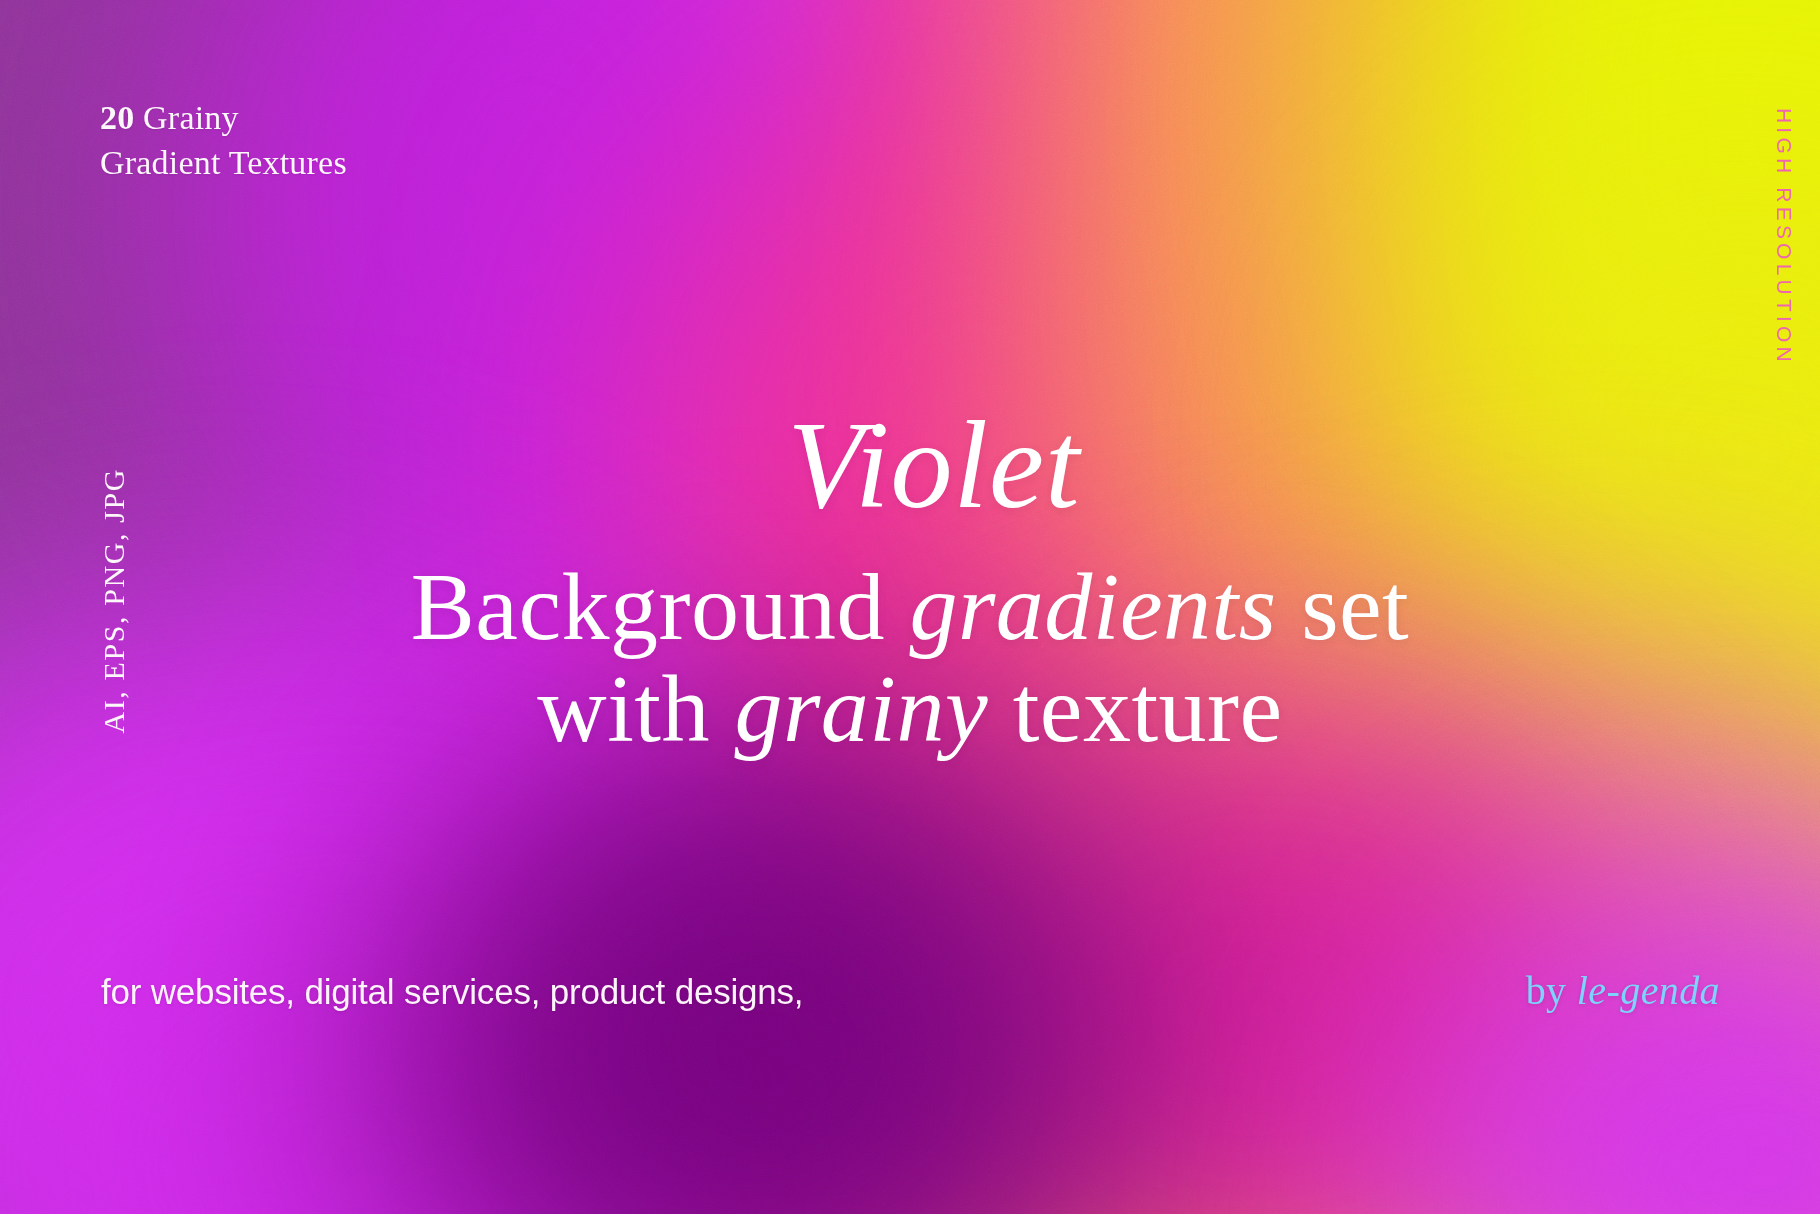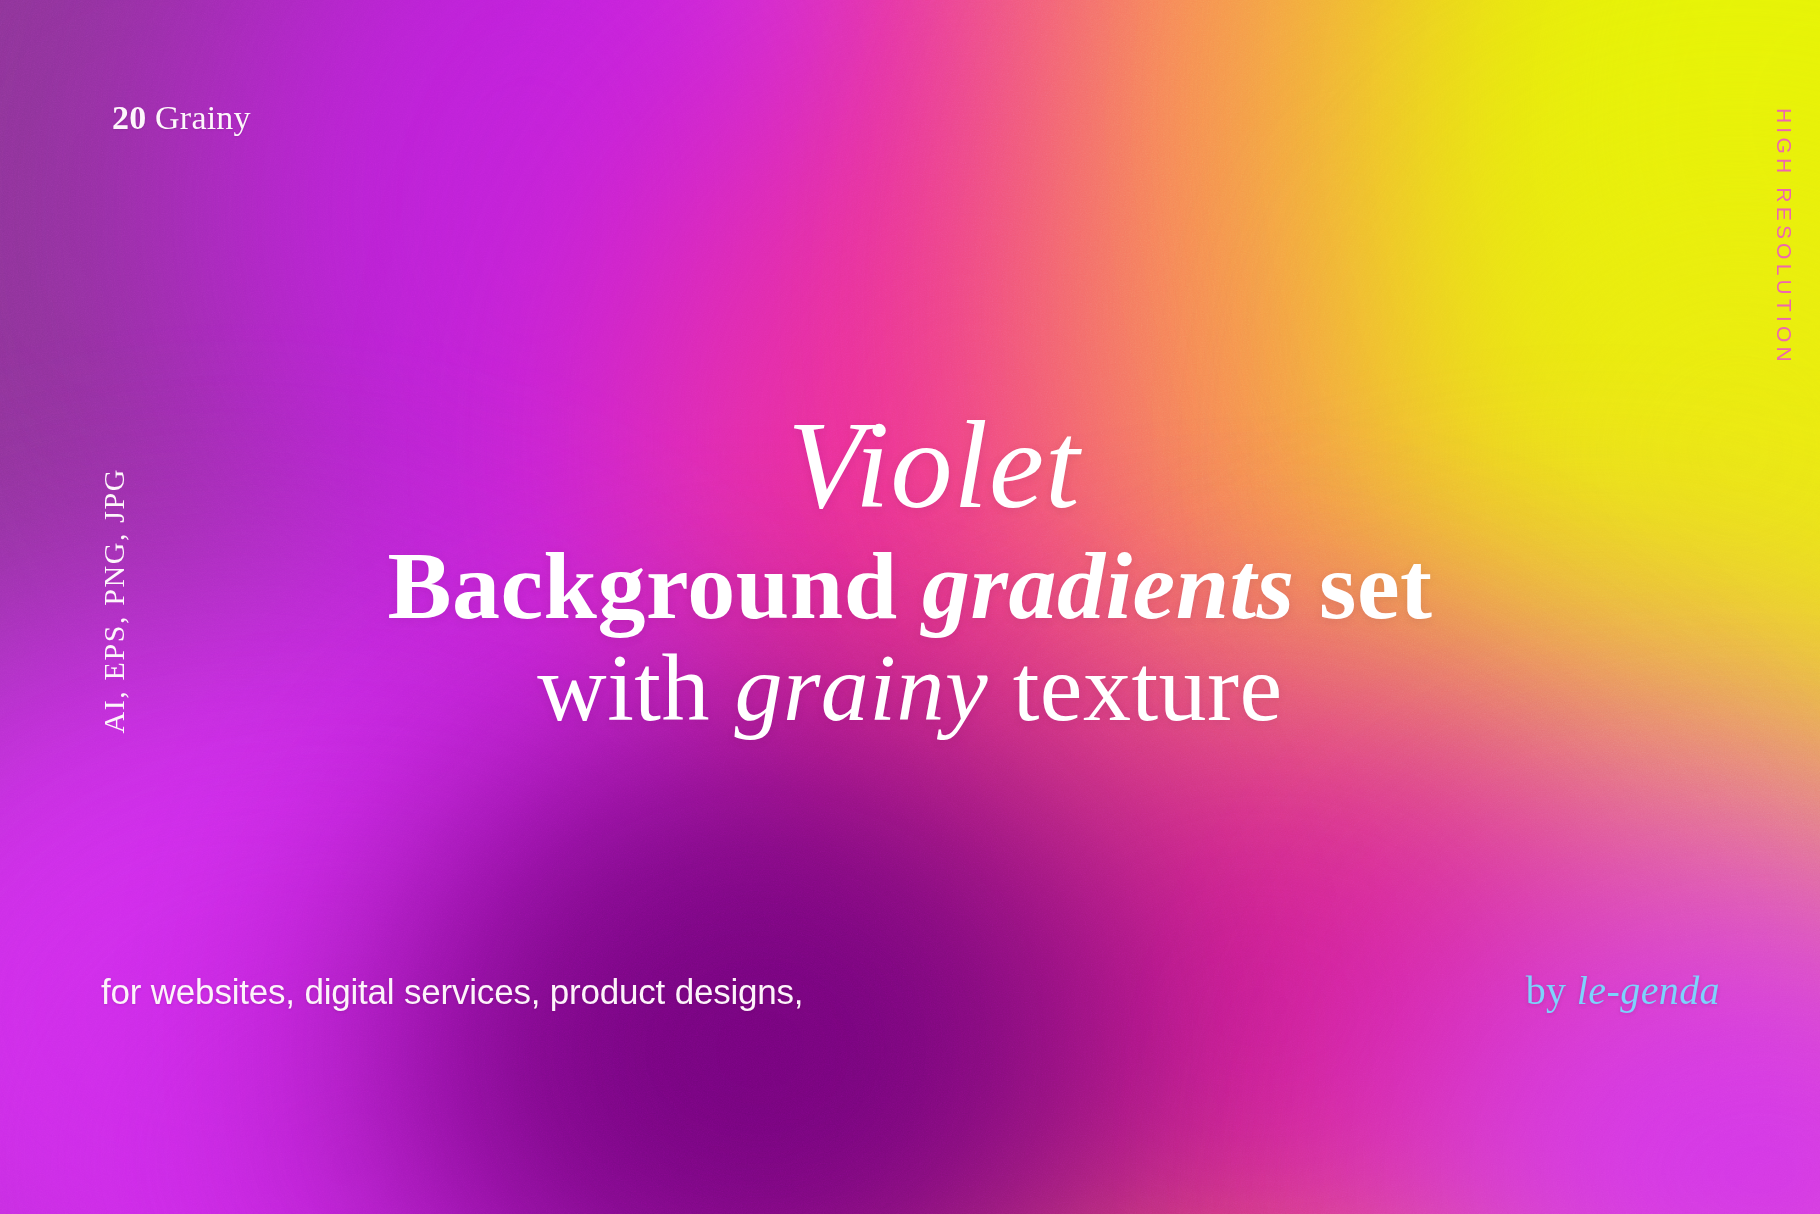--- a/index.html
+++ b/index.html
@@ -133,21 +133,21 @@
   .kicker {
     position:absolute;
     left:100px;
     top:96px;
     color:#fdf6fb;
     font-size:34px;
     line-height:1.32;
     letter-spacing:.2px;
     text-shadow:0 1px 2px rgba(60,0,60,.12);
   }
-  .kicker .num { font-weight:700;margin-left:12px; }
+  .kicker .num { font-weight:700; }
 
   .side-left {
     position:absolute;
     left:97px;
     top:468px;
     transform-origin:left top;
     transform:rotate(-90deg) translate(-100%, 0);
     color:#fdf6fb;
     font-size:30px;
     letter-spacing:1.6px;
@@ -181,21 +181,21 @@
     line-height:1.0;
     letter-spacing:1px;
     padding-left:48px;
   }
   .hero-line {
     font-size:96px;
     line-height:1.06;
     letter-spacing:.5px;
     white-space:nowrap;
   }
-  .hero-line.l1 { margin-top:7px;font-weight:bold; }
+  .hero-line.l1 { margin-top:28px; }
   .hero-line em { font-style:italic; }
 
   .tagline {
     position:absolute;
     left:101px;
     bottom:196px;
     color:#fdf3fa;
     font-family:"Liberation Sans","DejaVu Sans",sans-serif;
     font-size:35px;
     line-height:1.5;
@@ -241,20 +241,21 @@
       <feTurbulence type="fractalNoise" baseFrequency="0.82" numOctaves="4" stitchTiles="stitch"></feTurbulence>
       <feColorMatrix type="saturate" values="0"></feColorMatrix>
     </filter>
     <rect width="100%" height="100%" filter="url(#noiseFilter)"></rect>
   </svg>
 
   <div class="layer">
 
     <div class="kicker">
       <div><span class="num">20</span> <span>Grainy</span></div>
+      <div>Gradient Textures</div>
     </div>
 
     <div class="side-left">AI, EPS, PNG, JPG</div>
 
     <div class="side-right">HIGH RESOLUTION</div>
 
     <div class="hero">
       <div class="hero-word">Violet</div>
       <div class="hero-line l1"><span>Background </span><em>gradients</em><span> set</span></div>
       <div class="hero-line l2"><span>with </span><em>grainy</em><span> texture</span></div>

